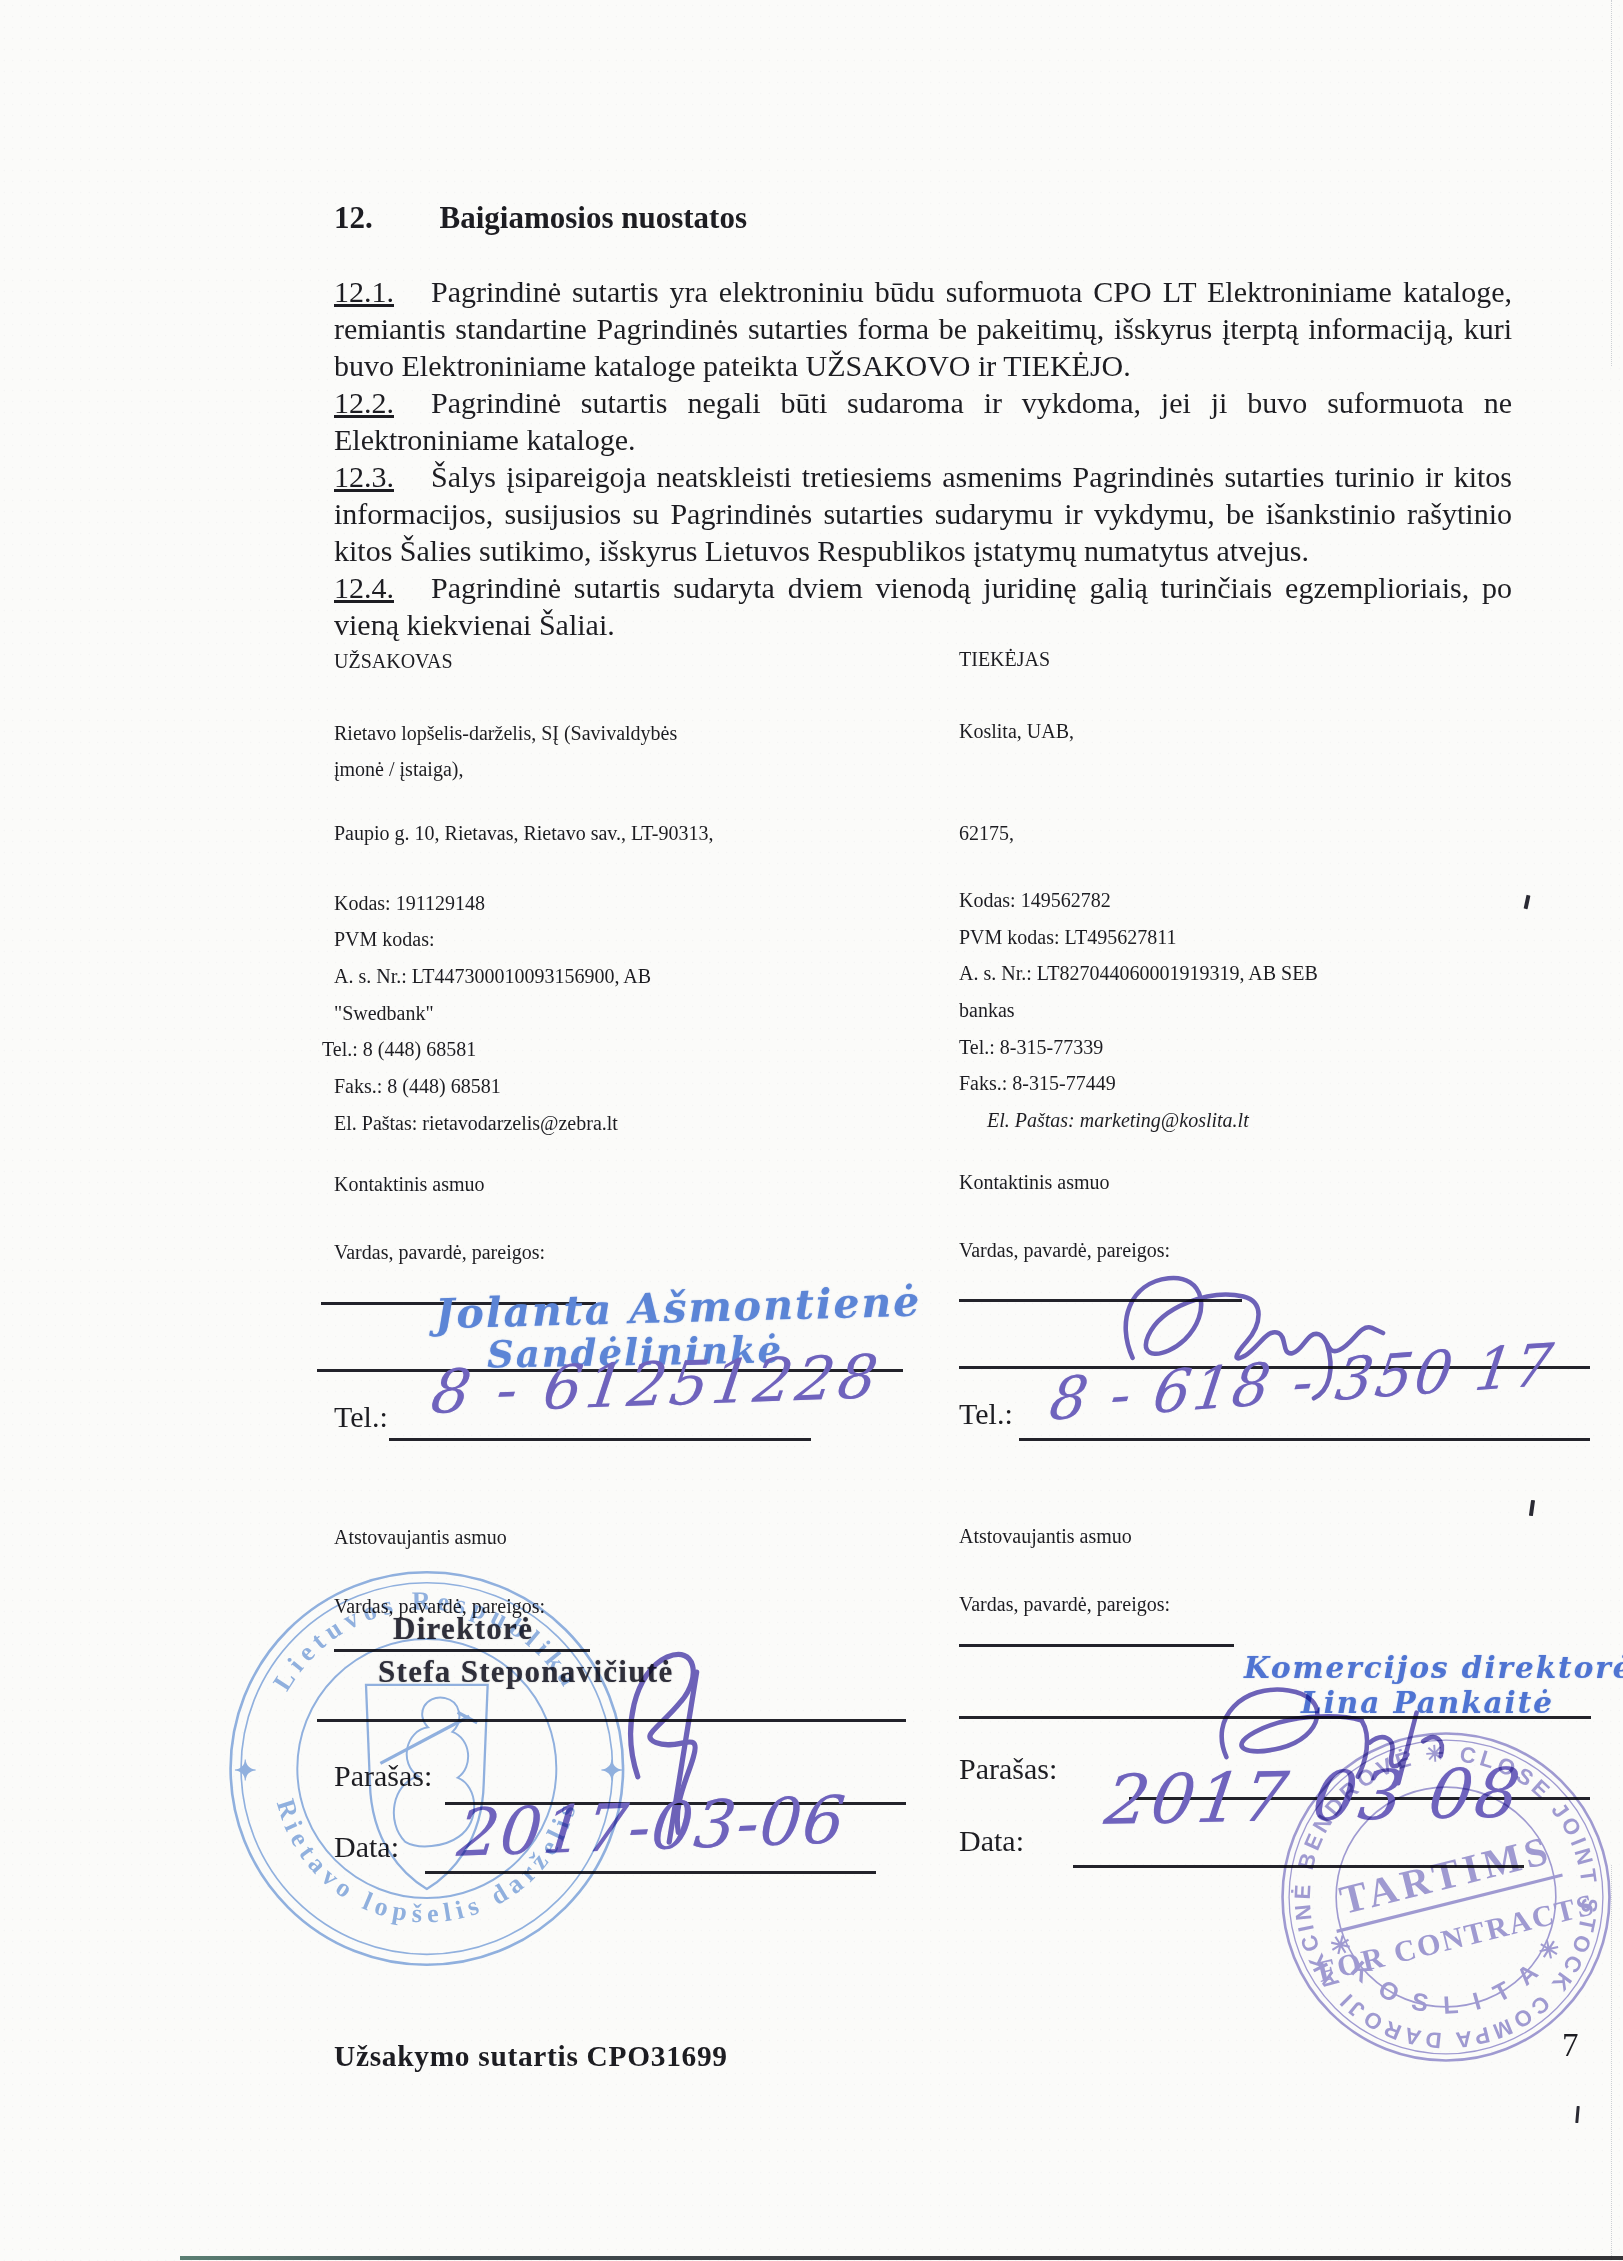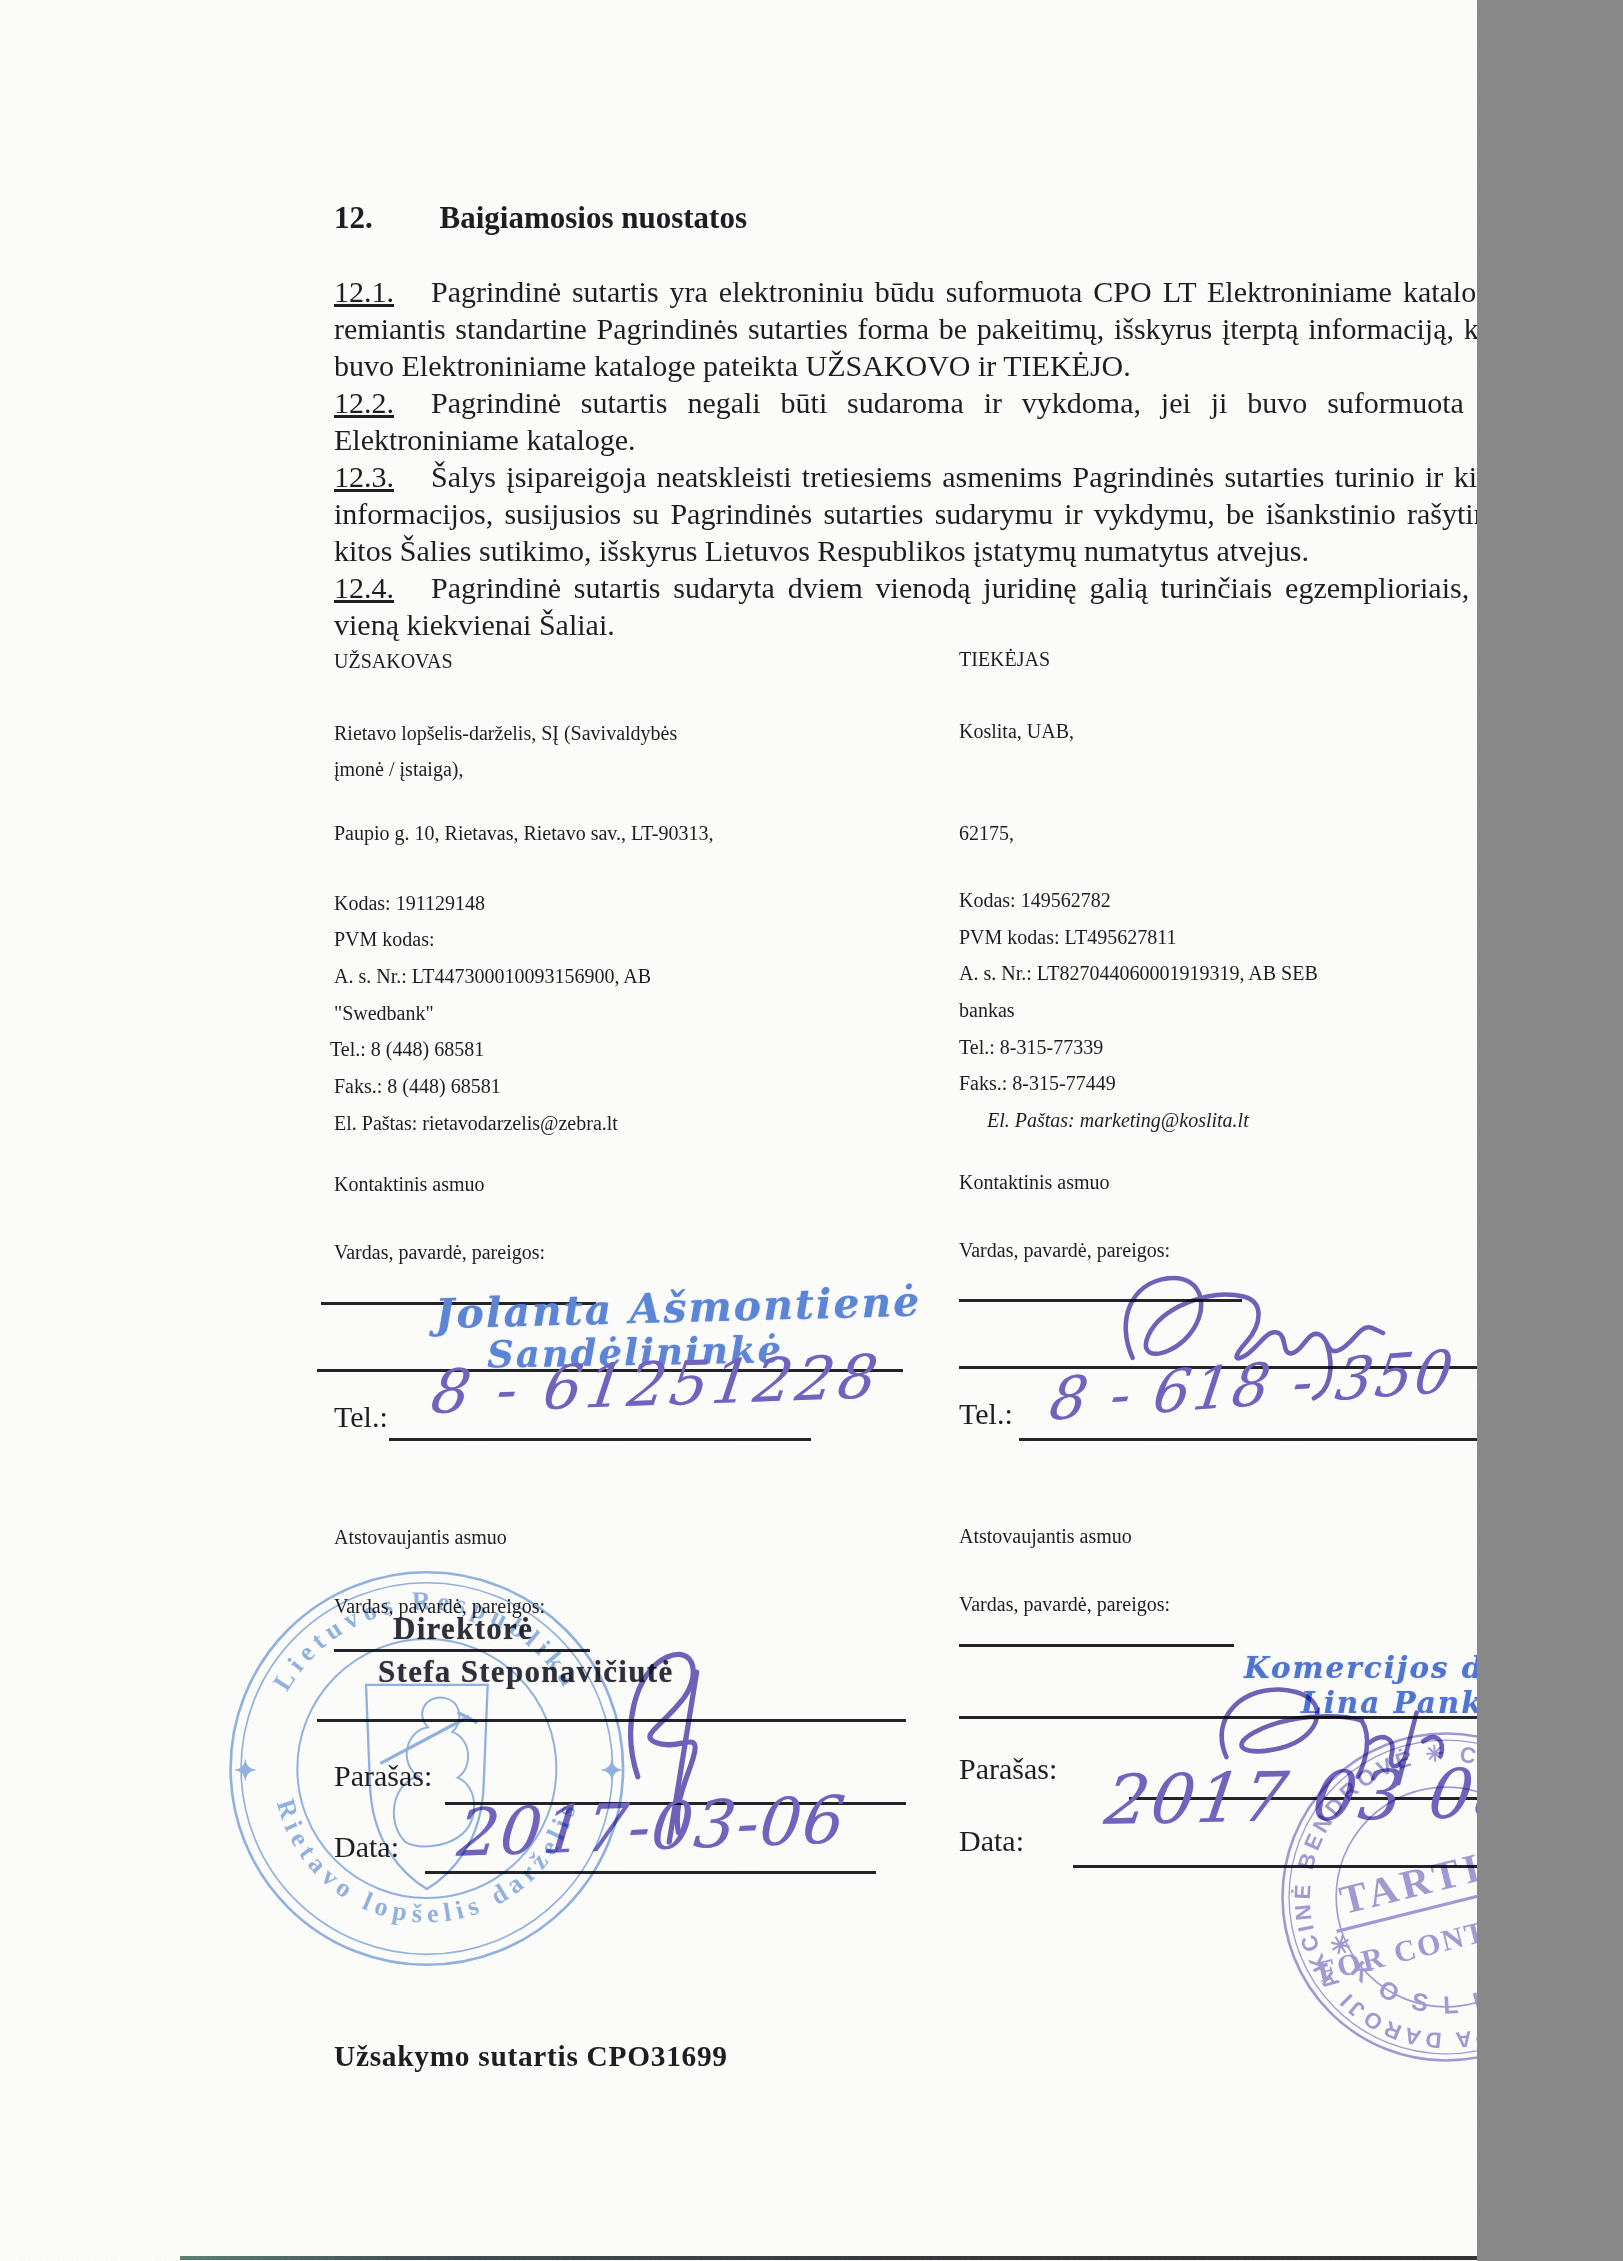--- a/index.html
+++ b/index.html
@@ -1,18 +1,18 @@
 <!DOCTYPE html>
 <html style="font-size:10.5px"><head>
 <meta charset="utf-8">
 <style>
   html,body{margin:0;padding:0;background:#888;}
   .page{
     position:relative;
-    width:1477px;height:2261px;
+    width:1623px;height:2261px;
     background:#fbfbf9;
     background-image:radial-gradient(rgba(40,40,50,0.035) 0.7px, transparent 0.8px);
     background-size:8.5px 11px;
     font-family:"Liberation Serif", serif;
     color:#1d1d22;
     overflow:hidden;
   }
   .abs{position:absolute;}
   .body-text{font-size:30px;line-height:37px;}
   .col-line{font-size:20px;white-space:nowrap;}
@@ -66,21 +66,21 @@
   </div>
 
   <div class="abs col-line" style="left:334px;top:650px;">UŽSAKOVAS</div>
   <div class="abs col-line" style="left:334px;top:722px;">Rietavo lopšelis-darželis, SĮ (Savivaldybės</div>
   <div class="abs col-line" style="left:334px;top:758px;">įmonė / įstaiga),</div>
   <div class="abs col-line" style="left:334px;top:822px;">Paupio g. 10, Rietavas, Rietavo sav., LT-90313,</div>
   <div class="abs col-line" style="left:334px;top:892px;">Kodas: 191129148</div>
   <div class="abs col-line" style="left:334px;top:928px;">PVM kodas:</div>
   <div class="abs col-line" style="left:334px;top:965px;">A. s. Nr.: LT447300010093156900, AB</div>
   <div class="abs col-line" style="left:334px;top:1002px;">"Swedbank"</div>
-  <div class="abs col-line" style="left:330px;top:1038px;">Tel.: 8 (448) 68581</div>
+  <div class="abs col-line" style="left:322px;top:1038px;">Tel.: 8 (448) 68581</div>
   <div class="abs col-line" style="left:334px;top:1075px;">Faks.: 8 (448) 68581</div>
   <div class="abs col-line" style="left:334px;top:1112px;">El. Paštas: rietavodarzelis@zebra.lt</div>
   <div class="abs col-line" style="left:334px;top:1173px;">Kontaktinis asmuo</div>
   <div class="abs col-line" style="left:334px;top:1241px;">Vardas, pavardė, pareigos:</div>
 
   <div class="abs col-line" style="left:959px;top:648px;">TIEKĖJAS</div>
   <div class="abs col-line" style="left:959px;top:720px;">Koslita, UAB,</div>
   <div class="abs col-line" style="left:959px;top:822px;">62175,</div>
   <div class="abs col-line" style="left:959px;top:889px;">Kodas: 149562782</div>
   <div class="abs col-line" style="left:959px;top:926px;">PVM kodas: LT495627811</div>

